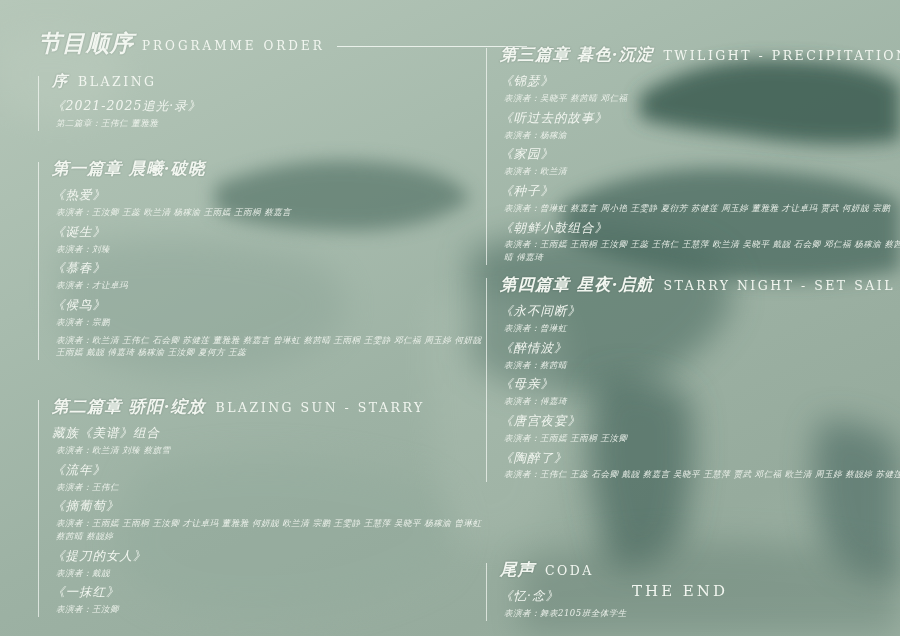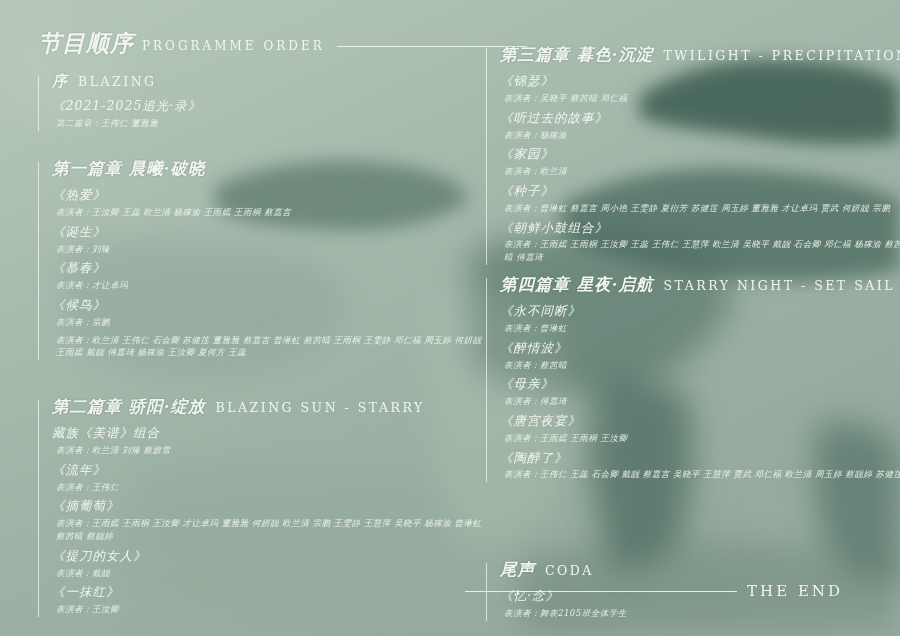--- a/index.html
+++ b/index.html
@@ -211,18 +211,18 @@
 
   <div id="coda" class="section" style="left:486px;top:516px;width:380px;margin-top:43px;">
     <div class="sec-head">
       <span class="cn">尾声</span>
       <span class="en">CODA</span>
     </div>
     <div class="piece-title">《忆·念》</div>
     <div class="performers">表演者：舞表2105班全体学生</div>
   </div>
 
-  <div id="theend" style="left:465px;top:582px;width:378px;">
+  <div id="theend" style="left:486px;top:582px;width:378px;flex-direction:column;">
     <div class="hline"></div>
     <span class="en">THE END</span>
   </div>
 
 </div>
 
 </body></html>

